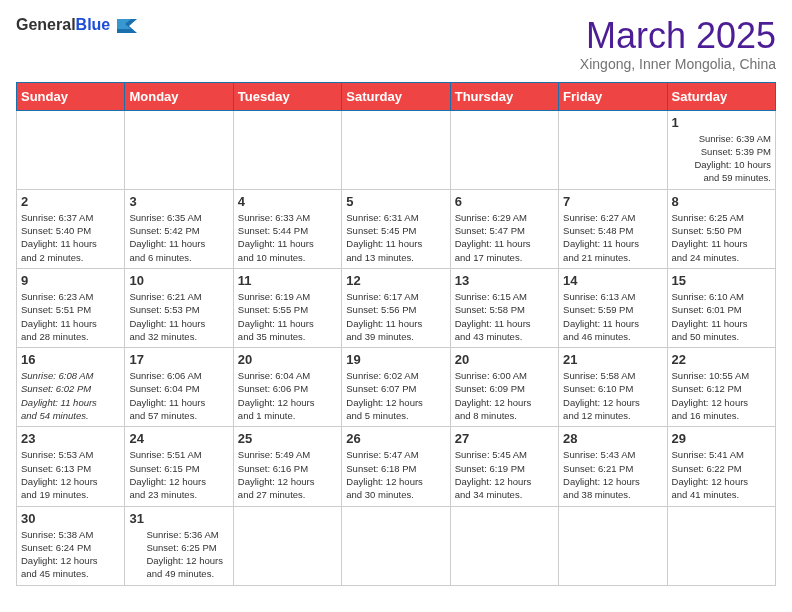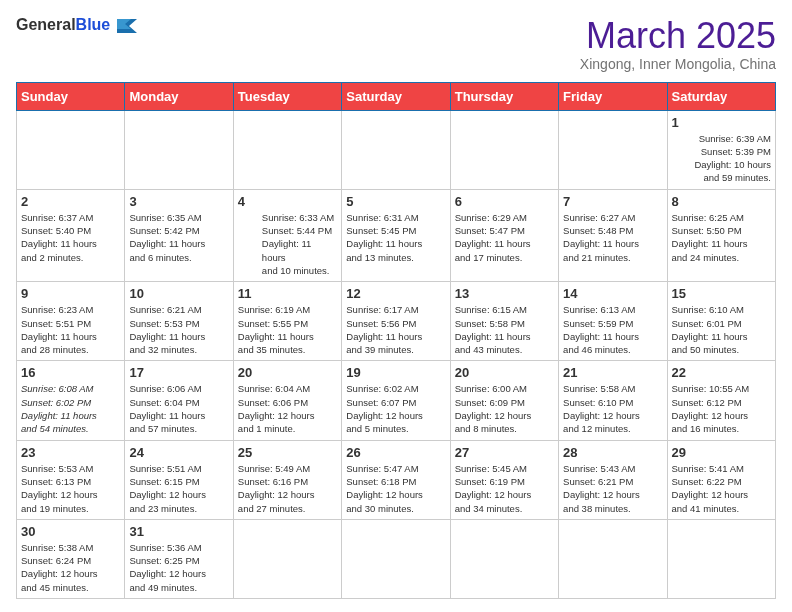--- a/index.html
+++ b/index.html
@@ -133,21 +133,21 @@
         </td>
         <td>
           <span class="day-num">3</span>
           <div class="day-info" style="white-space: pre-line;">Sunrise: 6:35 AM
 Sunset: 5:42 PM
 Daylight: 11 hours
 and 6 minutes.</div>
         </td>
         <td>
           <span class="day-num">4</span>
-          <div class="day-info" style="white-space: pre-line; margin-left: 24px;">Sunrise: 6:33 AM
+          <div class="day-info" style="white-space: pre-line;">Sunrise: 6:33 AM
 Sunset: 5:44 PM
 Daylight: 11 hours
 and 10 minutes.</div>
         </td>
         <td>
           <span class="day-num">5</span>
           <div class="day-info" style="white-space: pre-line;">Sunrise: 6:31 AM
 Sunset: 5:45 PM
 Daylight: 11 hours
 and 13 minutes.</div>
@@ -330,21 +330,21 @@
       <tr>
         <td>
           <span class="day-num">30</span>
           <div class="day-info" style="white-space: pre-line;">Sunrise: 5:38 AM
 Sunset: 6:24 PM
 Daylight: 12 hours
 and 45 minutes.</div>
         </td>
         <td>
           <span class="day-num">31</span>
-          <div class="day-info" style="white-space: pre-line;">Sunrise: 5:36 AM
+          <div class="day-info" style="white-space: pre-line; margin-left: 17px;">Sunrise: 5:36 AM
 Sunset: 6:25 PM
 Daylight: 12 hours
 and 49 minutes.</div>
         </td>
         <td class="empty-cell"></td>
         <td class="empty-cell"></td>
         <td class="empty-cell"></td>
         <td class="empty-cell"></td>
         <td class="empty-cell"></td>
       </tr>

